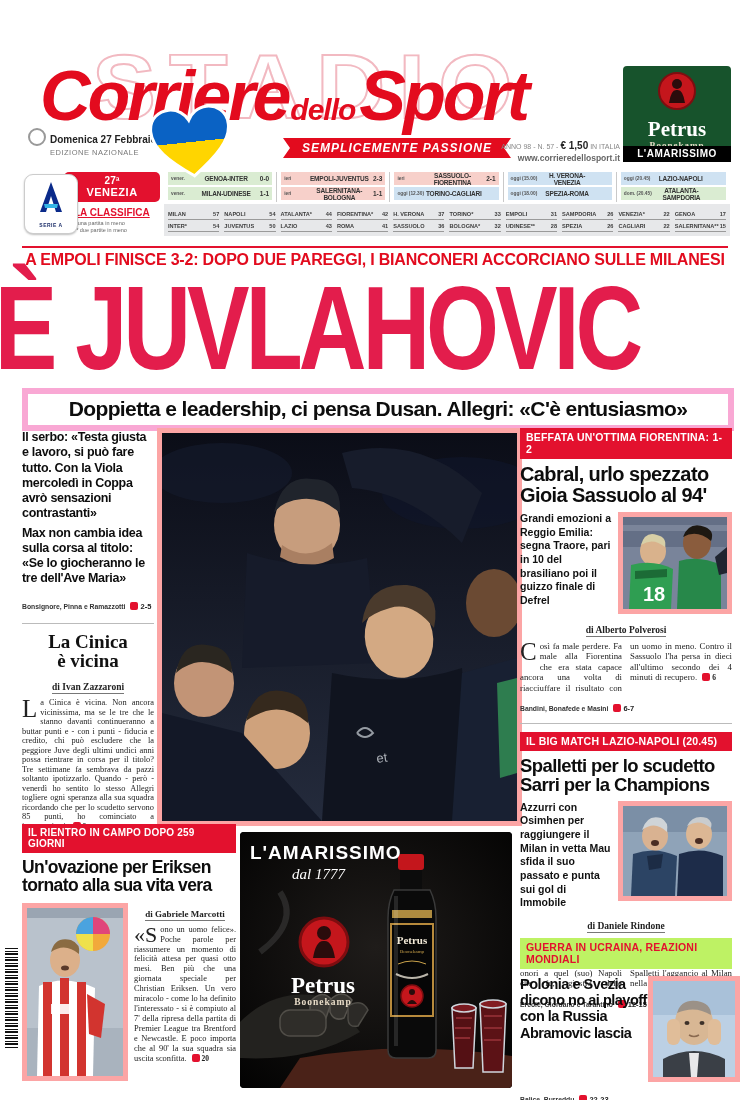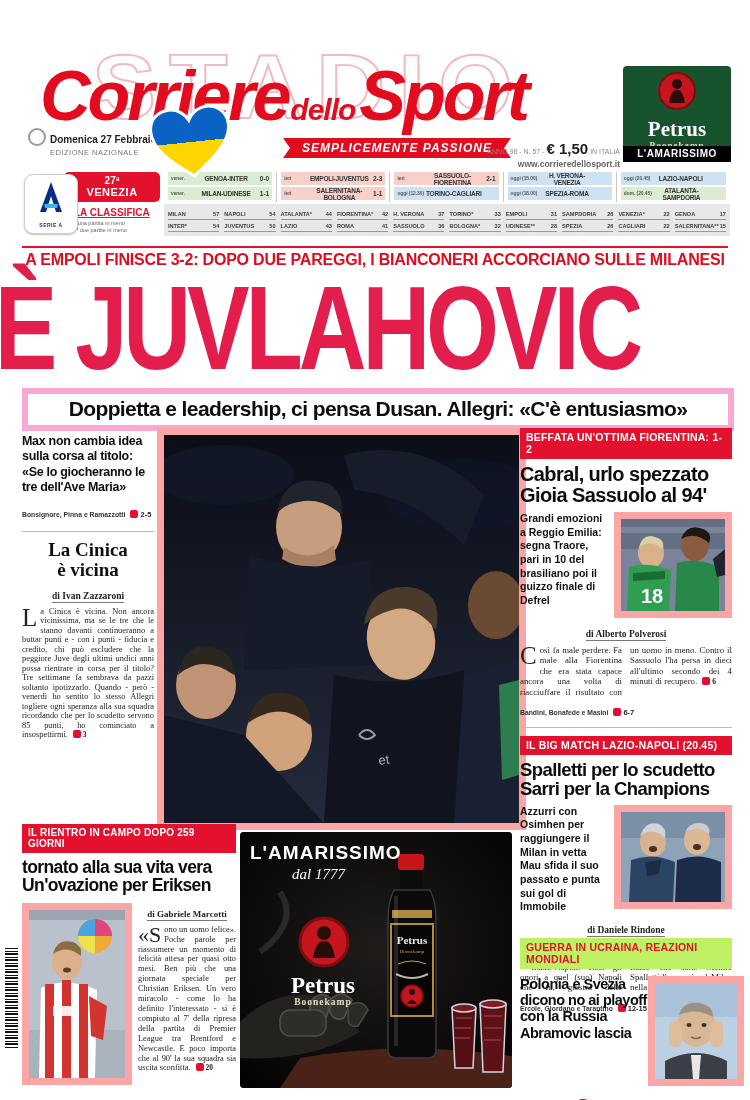--- a/index.html
+++ b/index.html
@@ -14,21 +14,21 @@
   .logo .big{font-size:70px;letter-spacing:-3px;}
   .logo .small{font-size:30px;letter-spacing:-1px;margin:0 4px 0 2px;}
   .dateblock{left:28px;top:128px;font-size:10px;}
   .datecircle{display:inline-block;width:14px;height:14px;border:2px solid #999;border-radius:50%;vertical-align:-3px;margin-right:4px;}
   .dateline{font-weight:700;color:#222;display:inline-block;}
   .edition{font-size:7.5px;color:#777;margin:2px 0 0 22px;letter-spacing:.5px;}
   .ribbon{left:283px;top:138px;width:228px;height:20px;background:#e30b1e;color:#fff;
           font-weight:700;font-style:italic;font-size:12px;line-height:20px;text-align:center;letter-spacing:1px;
           clip-path:polygon(0 0,100% 0,calc(100% - 7px) 50%,100% 100%,0 100%,7px 50%);}
   .issue{left:460px;top:140px;width:160px;text-align:right;font-size:7px;color:#888;}
-  .issue b{color:#222;font-size:15px;margin-top:30px;}
+  .issue b{color:#222;font-size:10px;margin-top:30px;}
   .website{font-weight:700;color:#666;font-size:8.5px;margin-top:2px;}
   .petrusbox{left:623px;top:66px;width:108px;height:96px;background:#17532c;border-radius:4px;text-align:center;}
   .petrusbox .brand{color:#fff;font-family:"Liberation Serif",serif;font-weight:700;font-size:21px;line-height:1;margin-top:4px;}
   .petrusbox .brandsub{color:#e8dcc8;font-family:"Liberation Serif",serif;font-weight:700;font-size:9px;letter-spacing:1px;}
   .petrustag{position:absolute;left:0;bottom:0;width:100%;height:16px;background:#000;color:#fff;
              font-weight:700;font-size:10px;line-height:16px;letter-spacing:.5px;}
 
   
   .results{left:22px;top:172px;width:708px;height:66px;}
   .serieabox{position:absolute;left:2px;top:2px;width:52px;height:58px;background:#fff;border:1px solid #ccc;
@@ -76,21 +76,21 @@
   .authorwrap{text-align:center;margin:5px 0 4px;}
   .author{display:inline-block;font-family:"Liberation Serif",serif;font-weight:700;font-size:9.5px;
           border-bottom:1px solid #777;padding-bottom:1px;color:#222;}
   .serifbody{font-family:"Liberation Serif",serif;font-size:8.8px;line-height:1.18;text-align:justify;color:#222;}
   .twocol{column-count:2;column-gap:8px;}
   .dropcap{float:left;font-family:"Liberation Serif",serif;font-size:25px;line-height:21px;padding-right:3px;color:#222;}
   .pbadge{display:inline-block;width:8px;height:8px;background:#e3112e;border-radius:2px;margin:0 2px 0 5px;vertical-align:-1px;}
   .pnum{font-weight:700;font-size:7.5px;color:#222;}
   .credits{font-size:6.8px;font-weight:700;color:#333;}
   .divider{height:1px;background:#bbb;}
-  .photo{border:7px solid #fca5a5;display:block;}
+  .photo{border:5px solid #fca5a5;display:block;}
 
   
   .leftcol{left:22px;top:430px;width:132px;}
   .quote{font-size:12.5px;font-weight:700;line-height:1.22;letter-spacing:-.3px;color:#0d0d0d;}
   .cinica-title{font-family:"Liberation Serif",serif;font-weight:700;font-size:19px;text-align:center;line-height:1.05;color:#111;}
   .cinica-body{font-size:8.4px;line-height:1.13;}
 
   
   .rightcol{left:520px;top:428px;width:212px;}
   .rowsplit{display:flex;gap:6px;margin-top:6px;}
@@ -338,20 +338,21 @@
       </div>
     </div>
   </div>
 
   <div class="abs redline"></div>
   <div class="abs kicker">A EMPOLI FINISCE 3-2: DOPO DUE PAREGGI, I BIANCONERI ACCORCIANO SULLE MILANESI</div>
   <div class="abs mainhead"><span>È JUVLAHOVIC</span></div>
   <div class="abs subhead">Doppietta e leadership, ci pensa Dusan. Allegri: «C'è entusiasmo»</div>
 
   <div class="abs leftcol">
+    <div class="quote">Il serbo: «Testa giusta e lavoro, si può fare tutto. Con la Viola mercoledì in Coppa avrò sensazioni contrastanti»</div>
     <div class="quote" style="margin-top:4px">Max non cambia idea sulla corsa al titolo: «Se lo giocheranno le tre dell'Ave Maria»</div>
     <div style="margin-top:8px">
       <span class="credits">Bonsignore, Pinna e Ramazzotti</span><span class="pbadge"></span><span class="pnum">2-5</span>
     </div>
     <div class="divider" style="margin:10px 0 8px"></div>
     <div>
       <div class="cinica-title">
         <div>La Cinica</div>
         <div>è vicina</div>
       </div>
@@ -462,22 +463,22 @@
       <span class="dropcap">I</span><span>l ritratto di Maurizio Sarri è la locandina di Lazio-Napoli. Resi gli onori a quel (suo) Napoli che fu, giostra delle meraviglie, Mau stasera si giocherà il futuro della Lazio che sarà. Mentre Spalletti l'aggancio al Milan nella corsa scudetto.</span><span class="pbadge"></span><span class="pnum">15</span>
     </div>
     <div style="margin-top:4px">
       <span class="credits">Ercole, Giordano e Tarantino</span><span class="pbadge"></span><span class="pnum">12-15</span>
     </div>
   </div>
 
   <div class="abs eriksen">
     <span class="redlabel" style="font-size:10px">IL RIENTRO IN CAMPO DOPO 259 GIORNI</span>
     <div class="h2" style="font-size:17.5px;margin-top:5px">
+      <div>Un'ovazione per Eriksen</div>
       <div>tornato alla sua vita vera</div>
-      <div>Un'ovazione per Eriksen</div>
     </div>
     <div class="rowsplit" style="margin-top:8px">
       <div class="photo" style="width:96px;height:168px">
         <svg width="96" height="168" viewBox="0 0 96 168">
           <rect width="96" height="168" fill="#b9c2cc"></rect>
           <rect y="0" width="96" height="10" fill="#9aa5b2"></rect>
           <rect y="120" width="96" height="48" fill="#a9b3be"></rect>
 
           <circle cx="66" cy="26" r="17" fill="#f2a93b"></circle>
           <path d="M66 9 A17 17 0 0 1 83 26 L66 26 Z" fill="#e0457b"></path>

